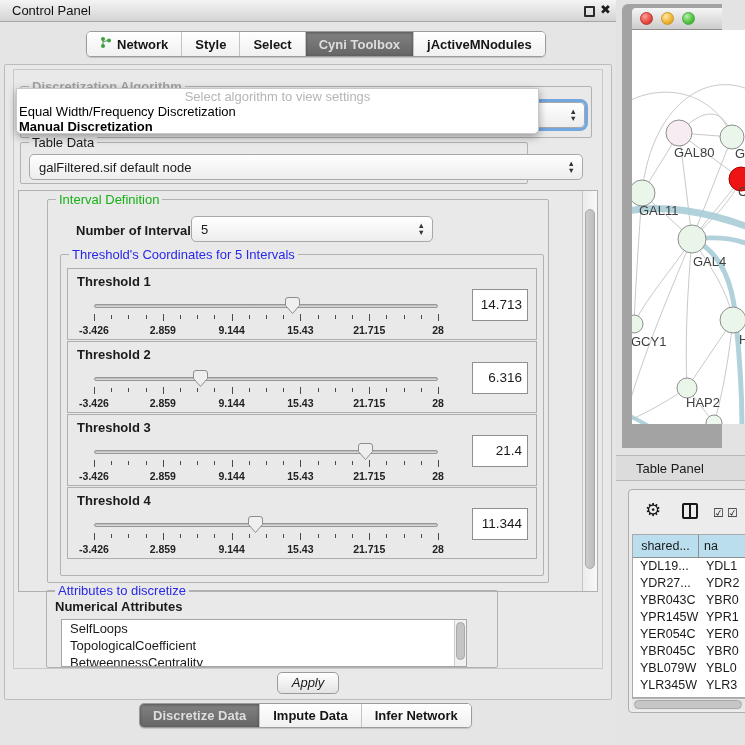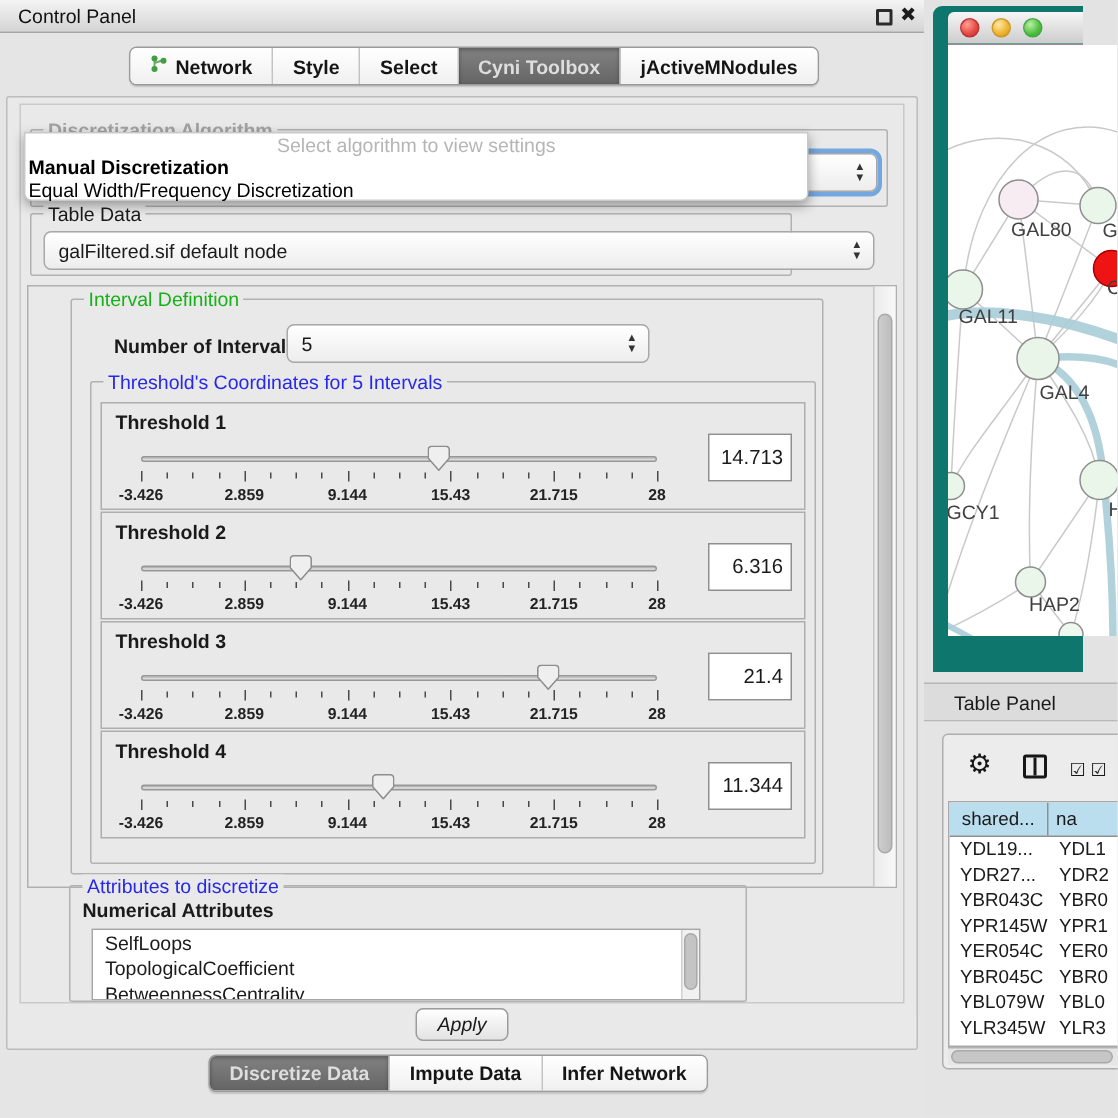--- a/index.html
+++ b/index.html
@@ -80,21 +80,21 @@
   .attr-scroll { position:absolute; right:0; top:0; width:12px; height:100%; background:#f1f1f1; border-left:1px solid #cfcfcf; }
   .attr-scroll .vthumb { position:absolute; left:1px; top:2px; width:9px; height:38px;
                          background:#c4c4c4; border:1px solid #a9a9a9; border-radius:5px; }
 
   .apply-btn { position:absolute; left:50%; top:607px; transform:translateX(-50%); width:62px; height:22px;
                background:linear-gradient(#ffffff,#e3e3e3); border:1px solid #9b9b9b; border-radius:5px;
                font-size:13px; text-align:center; line-height:20px;font-style:italic; }
 
   
   .net-frame { position:absolute; left:622px; top:4px; width:100px; height:444px;
-               background:#0f766e; border-radius:6px 0 0 0; }
+               background:#a3a3a3; border-radius:6px 0 0 0; }
   .net-titlebar { position:absolute; left:10px; top:4px; right:0; height:22px;
                   background:linear-gradient(#f6f6f6,#cccccc); border-bottom:1px solid #8f8f8f; border-radius:4px 0 0 0; }
   .light { position:absolute; top:4px; width:13px; height:13px; border-radius:50%; }
   .light.red { left:8px; background:radial-gradient(circle at 35% 30%,#ff9f97,#e44940 60%,#c03730); border:1px solid #b33; }
   .light.yellow { left:29px; background:radial-gradient(circle at 35% 30%,#ffe9a8,#eeb22f 60%,#cf9a1e); border:1px solid #c92; }
   .light.green { left:50px; background:radial-gradient(circle at 35% 30%,#baf0a8,#4fbf3e 60%,#3da02e); border:1px solid #4a4; }
   .net-canvas { position:absolute; left:10px; top:26px; width:113px; height:394px; background:#fff; overflow:hidden; }
   .net-svg text { font-size:13px; fill:#404040; }
 
   
@@ -170,22 +170,22 @@
         <span class="gtitle">Table Data</span>
         <div class="combo" style="left:8px; top:11px; width:554px;">
           <span>galFiltered.sif default node</span>
           <span class="spin"></span>
         </div>
       </div>
 
       <div class="algo-popup" style="left:2px; top:18px;">
         <div class="popup-prompt">Select algorithm to view settings</div>
         <div id="popup-options">
+            <div class="popup-option">Equal Width/Frequency Discretization</div>
             <div class="popup-option hl">Manual Discretization</div>
-            <div class="popup-option">Equal Width/Frequency Discretization</div>
           </div>
       </div>
 
       <div class="scroll-pane">
         <div class="group" style="left:28px; top:8px; width:502px; height:384px;">
           <span class="gtitle t-green">Interval Definition</span>
 
           <span style="position:absolute; left:28px; top:23px; font-size:13px; font-weight:700;">Number of Intervals</span>
           <div class="combo" style="left:143px; top:16px; width:242px;">
             <span>5</span>

